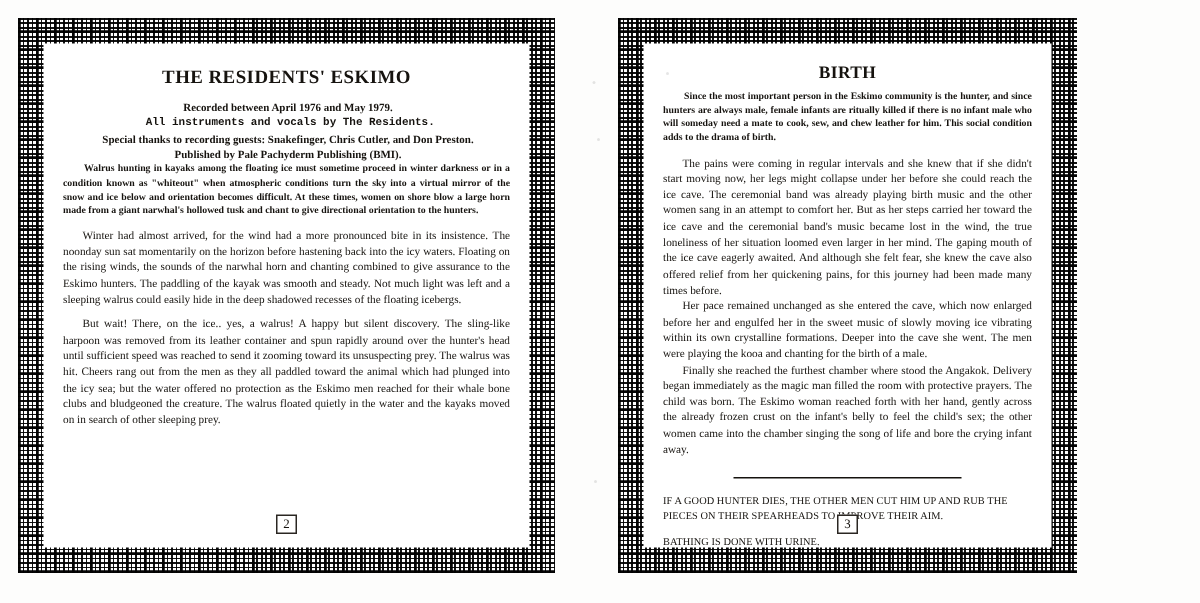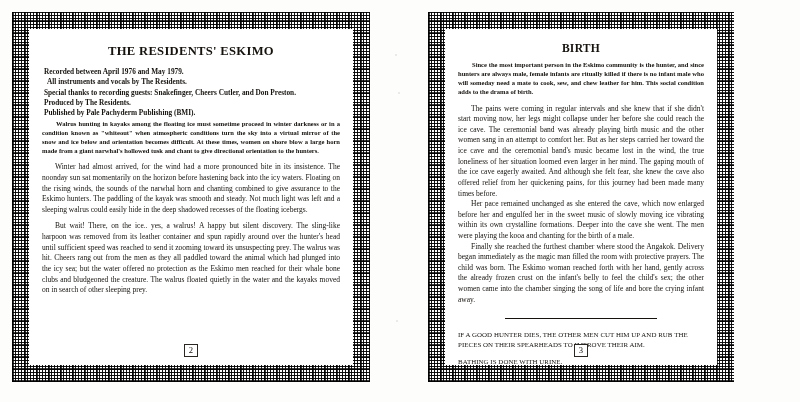--- a/index.html
+++ b/index.html
@@ -24,21 +24,21 @@
 
   
   .page {
     position: absolute;
     top: 12px;
     height: 370px;
     background: #ffffff;
     box-sizing: border-box;
   }
   .page-left  { left: 12px;  width: 358px; }
-  .page-right { left: 412px; width: 306px; margin-left: 16px; }
+  .page-right { left: 412px; width: 306px; }
 
   
   .border-frame {
     position: absolute;
     inset: 0;
     background-image:
       repeating-linear-gradient(0deg,
         rgba(0,0,0,0.92) 0px, rgba(0,0,0,0.92) 1.1px,
         rgba(255,255,255,0) 1.1px, rgba(255,255,255,0) 3.0px),
       repeating-linear-gradient(90deg,
@@ -85,22 +85,22 @@
     letter-spacing: 0.25px;
   }
   h2.section-title.tight { margin-top: 4px; }
 
   .credits {
     font-size: 7.3px;
     font-weight: bold;
     line-height: 1.42;
     margin: 0 0 0 2px;
   }
-  .credits div { white-space: nowrap; }
-  .credits div.indent { padding-left: 3px; }
+  .credits div { white-space: nowrap; text-align: center; }
+  .credits div.indent { padding-left: 3px; font-family: Liberation Mono, monospace; }
 
   p.lede {
     font-size: 6.55px;
     font-weight: bold;
     line-height: 1.40;
     text-align: justify;
     margin: 0 0 7px 0;
     text-indent: 14px;
   }
   p.body {
@@ -159,22 +159,21 @@
     <div class="border-frame"></div>
     <div class="border-inner"></div>
 
     <div class="page-body">
 
       <h1 class="doc-title">THE RESIDENTS' ESKIMO</h1>
 
       <div class="credits">
         <div>Recorded between April 1976 and May 1979.</div>
         <div class="indent">All instruments and vocals by The Residents.</div>
-        <div>Special thanks to recording guests: Snakefinger, Cheers Cutler, and Don Preston.</div>
-        <div>Produced by The Residents.</div>
+        <div>Special thanks to recording guests: Snakefinger, Chris Cutler, and Don Preston.</div>
         <div>Published by Pale Pachyderm Publishing  (BMI).</div>
       </div>
 
 
       <p class="lede">Walrus hunting in kayaks among the floating ice must sometime proceed in winter darkness or in a condition known as "whiteout" when atmospheric conditions turn the sky into a virtual mirror of the snow and ice below  and orientation becomes difficult.  At these times, women on shore blow a large horn made from a giant narwhal's hollowed tusk and chant to give directional orientation to the hunters.</p>
 
       <p class="body">Winter had almost arrived, for the wind had a more pronounced bite in its insistence. The noonday sun sat momentarily on the horizon before hastening back into the icy waters.  Floating on the rising winds, the sounds of the narwhal horn and chanting combined to give assurance to the Eskimo hunters.  The paddling of the kayak was smooth and steady.  Not much light was left and a sleeping walrus could easily hide in the deep shadowed recesses of the floating icebergs.</p>
 
       <p class="body gap">But wait!  There, on the ice.. yes, a walrus!  A happy but silent discovery.  The sling-like harpoon was removed from its leather container and spun rapidly around over the hunter's head until sufficient speed was reached to send it zooming toward its unsuspecting prey.  The walrus was hit.  Cheers rang out from the men as they all paddled toward the animal which had plunged into the icy sea; but the water offered no protection as the Eskimo men reached for their whale bone clubs and bludgeoned the creature.  The walrus floated quietly in the water and the kayaks moved on in search of other sleeping prey.</p>
 

